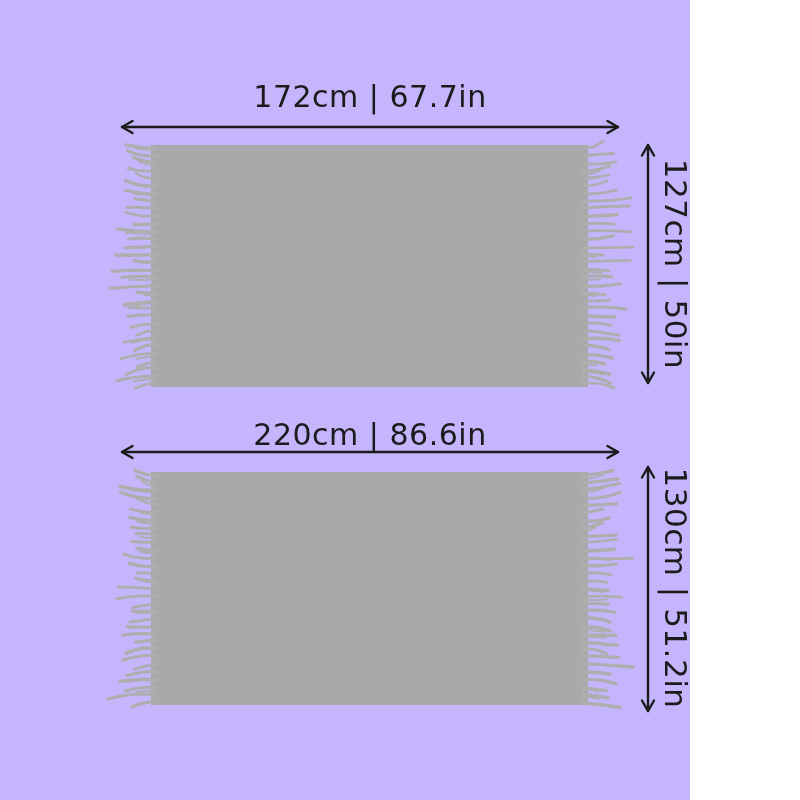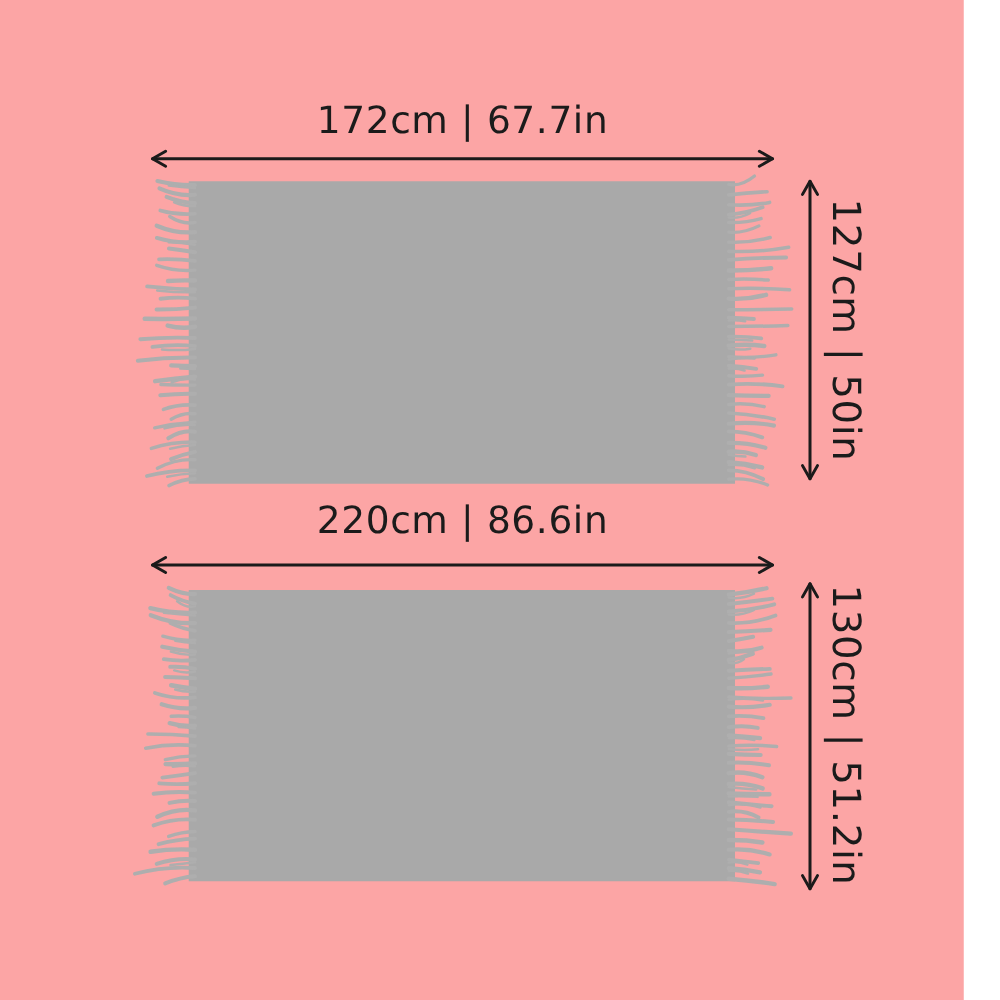--- a/index.html
+++ b/index.html
@@ -1,34 +1,34 @@
 <!DOCTYPE html>
 <html><head>
 <meta charset="utf-8">
 <style>
   html,body{margin:0;padding:0;background:#ffffff;}
   .canvas{
     position:relative;
-    width:771px;height:800px;
-    background:#fca5a5;
+    width:690px;height:800px;
+    background:#c4b5fd;
     overflow:hidden;
     font-family:"DejaVu Sans","Liberation Sans",sans-serif;
     color:#1b1b1b;
   }
   .dim-label{
     position:absolute;
     left:120px;width:500px;
     text-align:center;
     font-size:30px;
     letter-spacing:0.5px;
     line-height:34px;
     white-space:nowrap;
   }
   .dim-label.pos-top{top:80px;}
-  .dim-label.pos-bottom{top:400px;}
+  .dim-label.pos-bottom{top:418px;}
   .v-label{
     position:absolute;
     writing-mode:vertical-rl;
     text-orientation:mixed;
     transform:translate(-50%,-50%);
     font-size:31px;
     letter-spacing:0.5px;
     white-space:nowrap;
   }
   svg.gfx{position:absolute;display:block;}

